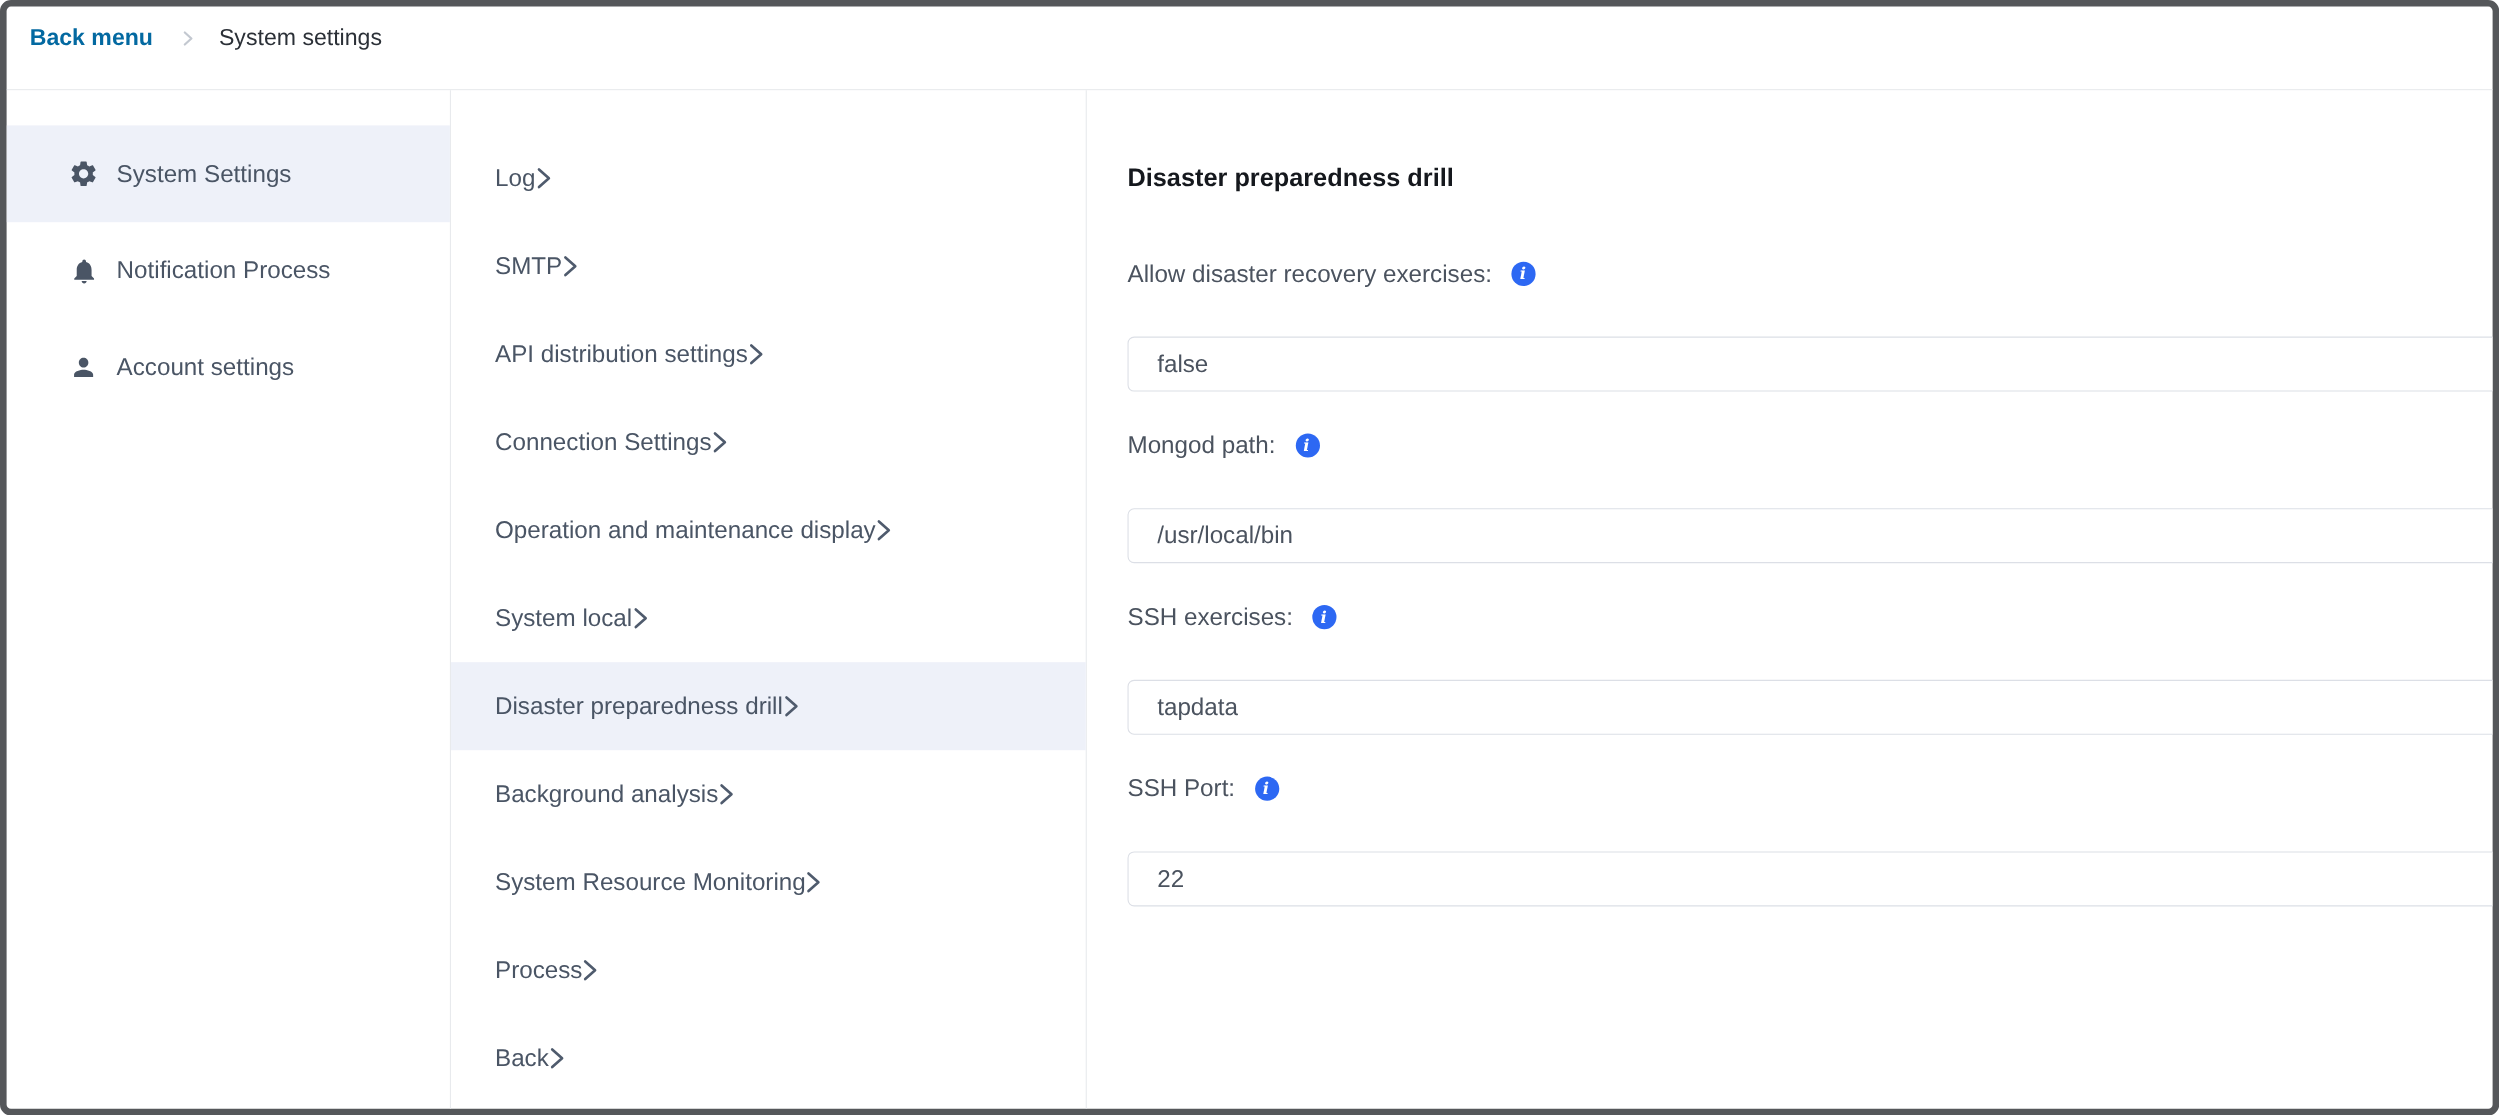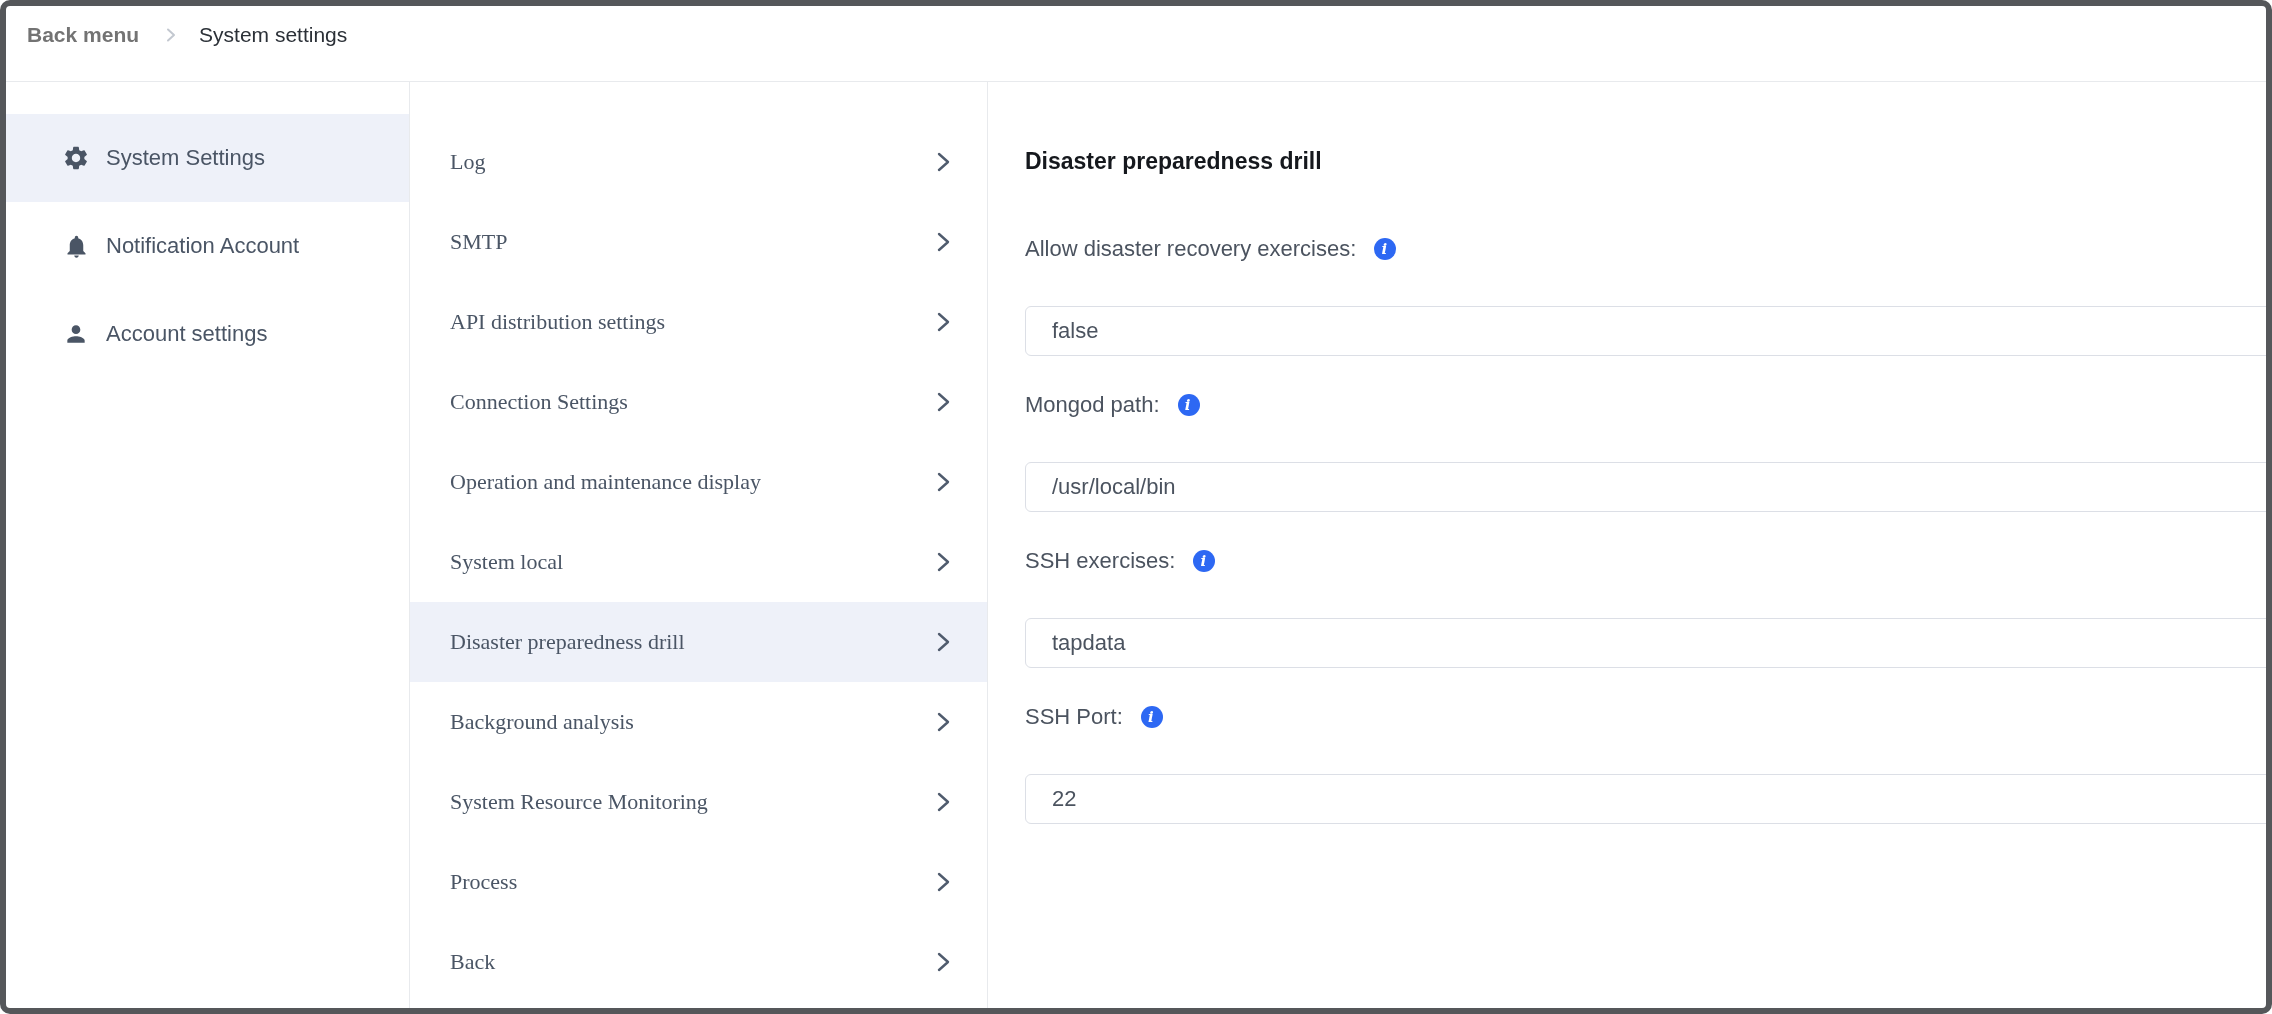--- a/index.html
+++ b/index.html
@@ -21,21 +21,21 @@
   
   .topbar {
     height: 76px;
     flex: 0 0 76px;
     border-bottom: 1px solid #e8eaed;
     display: flex;
     align-items: flex-start;
     padding: 14px 0 0 21px;
   }
   .crumb-back {
-    font-size: 21px; font-weight: 700; color: #737373;
+    font-size: 21px; font-weight: 700; color: #0369a1;
     line-height: 30px; cursor: pointer;
   }
   .crumb-sep {
     margin: 0 20px 0 24px;
     display: inline-flex; align-items: center; height: 30px;
   }
   .crumb-current {
     font-size: 21px; font-weight: 400; color: #2b3037; line-height: 30px;
   }
   
@@ -60,24 +60,23 @@
   }
   .side-item .slabel { font-size: 22px; color: #4a5565; }
   
   .menu {
     width: 578px; flex: 0 0 578px;
     border-right: 1px solid #e8eaed;
     padding-top: 40px;
   }
   .menu-item {
     height: 80px;
-    display: flex; align-items: center; justify-content: space-between;
+    display: flex; align-items: center; justify-content: flex-start;
     padding: 0 36px 0 40px;
     cursor: pointer;
-    font-family: Liberation Serif, serif;
   }
   .menu-item.active { background: #eef1f9; }
   .menu-item .mlabel { font-size: 22px; color: #4a5565; }
   
   .content {
     flex: 1;
     padding-left: 37px;
     overflow: hidden;
   }
   .content h1 {
@@ -146,21 +145,21 @@
         </span>
         <span class="slabel">System Settings</span>
       </div>
 
       <div class="side-item">
         <span class="sicon">
           <svg width="27" height="27" viewBox="0 0 24 24" fill="#4a5565">
               <path d="M12 22c1.1 0 2-.9 2-2h-4c0 1.1.9 2 2 2zm6-6v-5c0-3.07-1.64-5.64-4.5-6.32V4c0-.83-.67-1.5-1.5-1.5S10.5 3.17 10.5 4v.68C7.63 5.36 6 7.92 6 11v5l-2 2v1h16v-1l-2-2z"></path>
             </svg>
         </span>
-        <span class="slabel">Notification Account</span>
+        <span class="slabel">Notification Process</span>
       </div>
 
 
       <div class="side-item">
         <span class="sicon">
           <svg width="26" height="26" viewBox="0 0 24 24" fill="#4a5565">
               <path d="M12 12c2.21 0 4-1.79 4-4s-1.79-4-4-4-4 1.79-4 4 1.79 4 4 4zm0 2c-2.67 0-8 1.34-8 4v2h16v-2c0-2.66-5.33-4-8-4z"></path>
             </svg>
         </span>
         <span class="slabel">Account settings</span>

